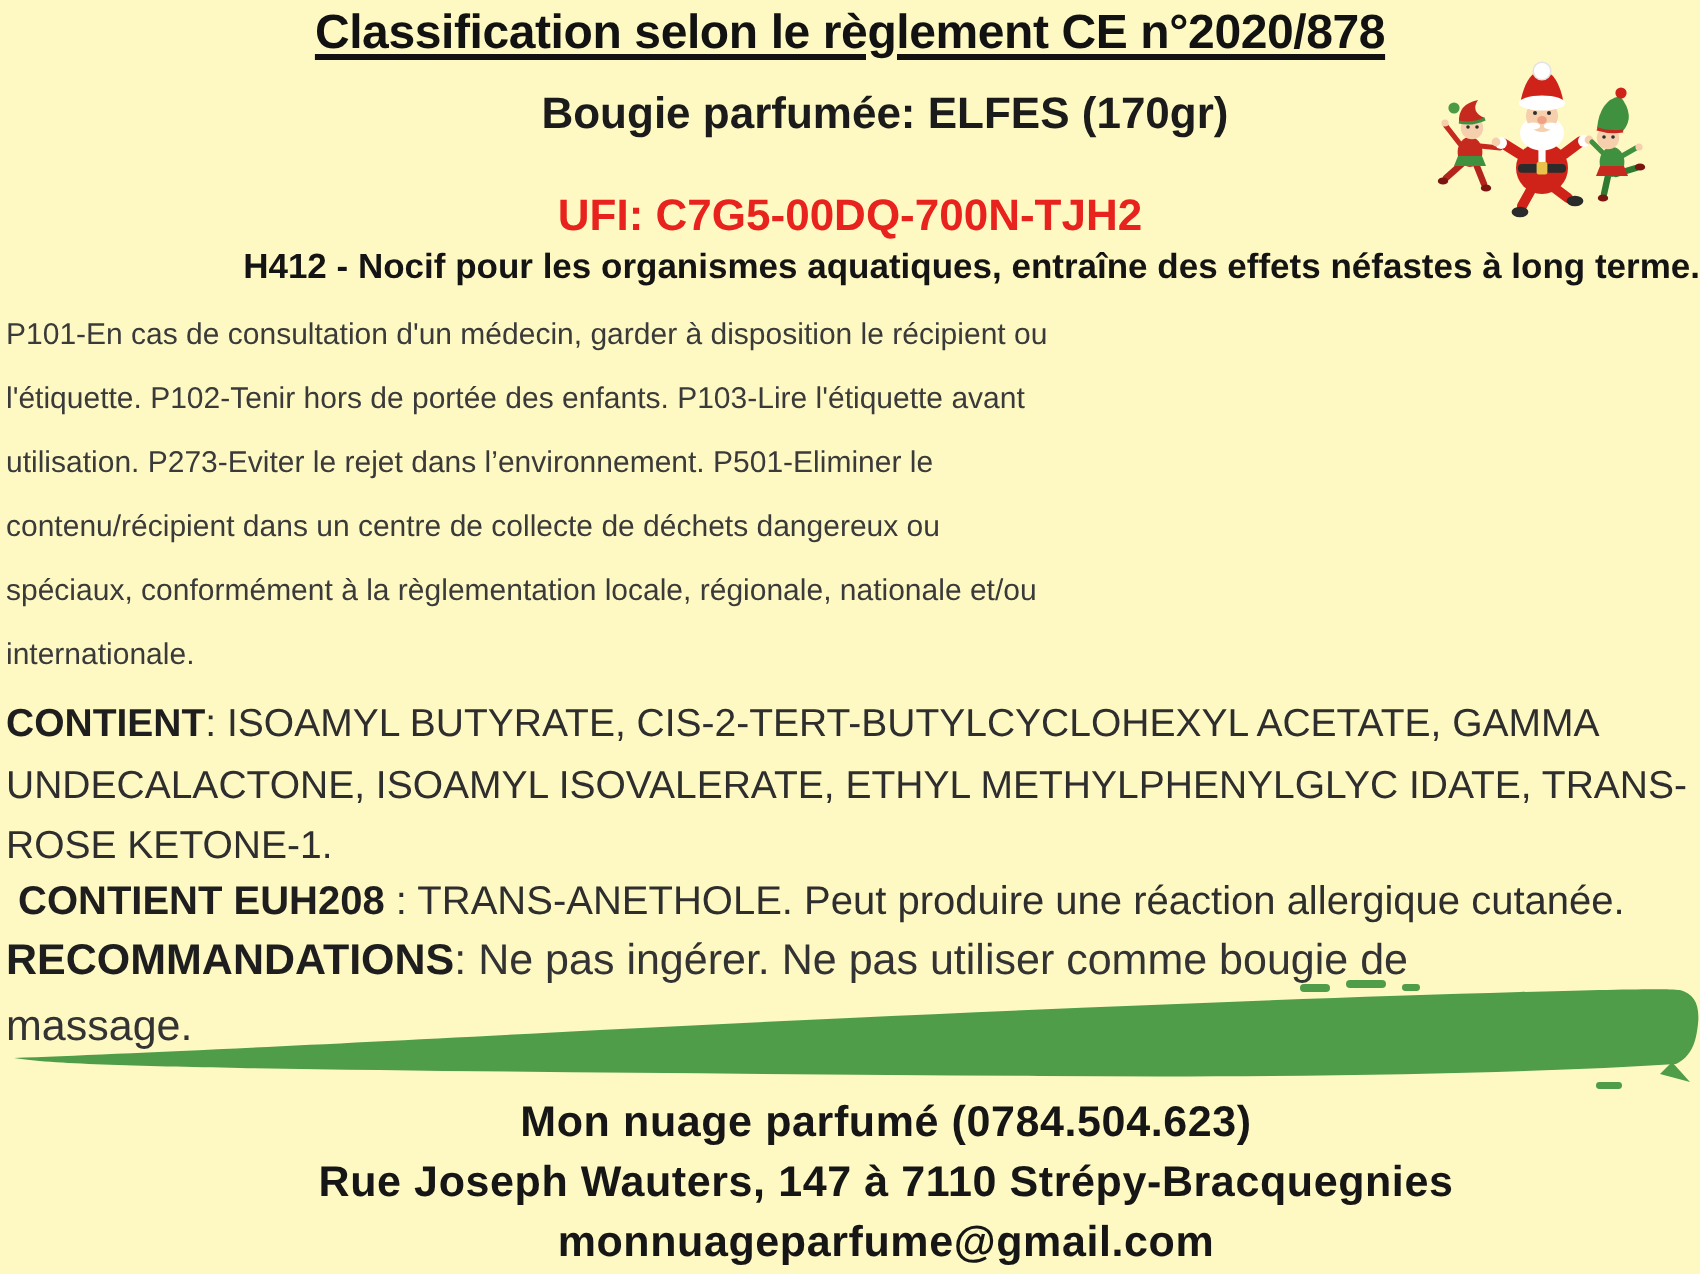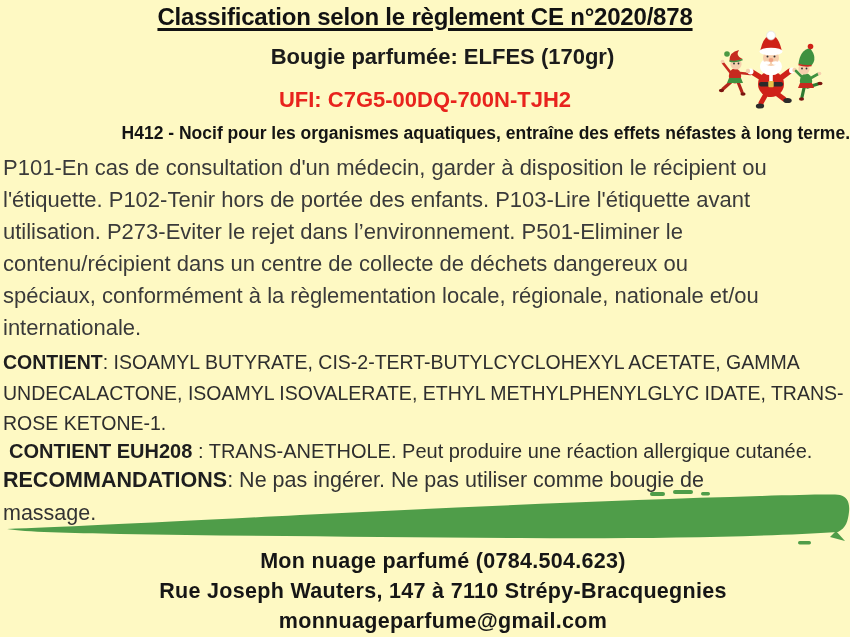--- a/index.html
+++ b/index.html
@@ -26,38 +26,38 @@
     text-underline-offset: 3px;
   }
   .product {
     top: 44px;
     font-size: 22px;
     font-weight: 700;
     color: #1b1b1b;
     margin-left: 35px;
   }
   .ufi {
-    top: 87px;
+    top: 95px;
     font-size: 22px;
     font-weight: 700;
     color: #e8231d;
     text-align: center;
   }
   .hazard {
     top: 123px;
     font-size: 17.5px;
     font-weight: 700;
     color: #141414;
     text-align: right;
   }
   .precautions {
     top: 152px;
     left: 3px;
     width: 846px;
-    font-size: 22px;
+    font-size: 15px;
     line-height: 32px;
     color: #3a3a3a;
     white-space: pre-line;
   }
   .contient {
     top: 347px;
     left: 3px;
     width: 847px;
     font-size: 19.5px;
     line-height: 30.5px;

